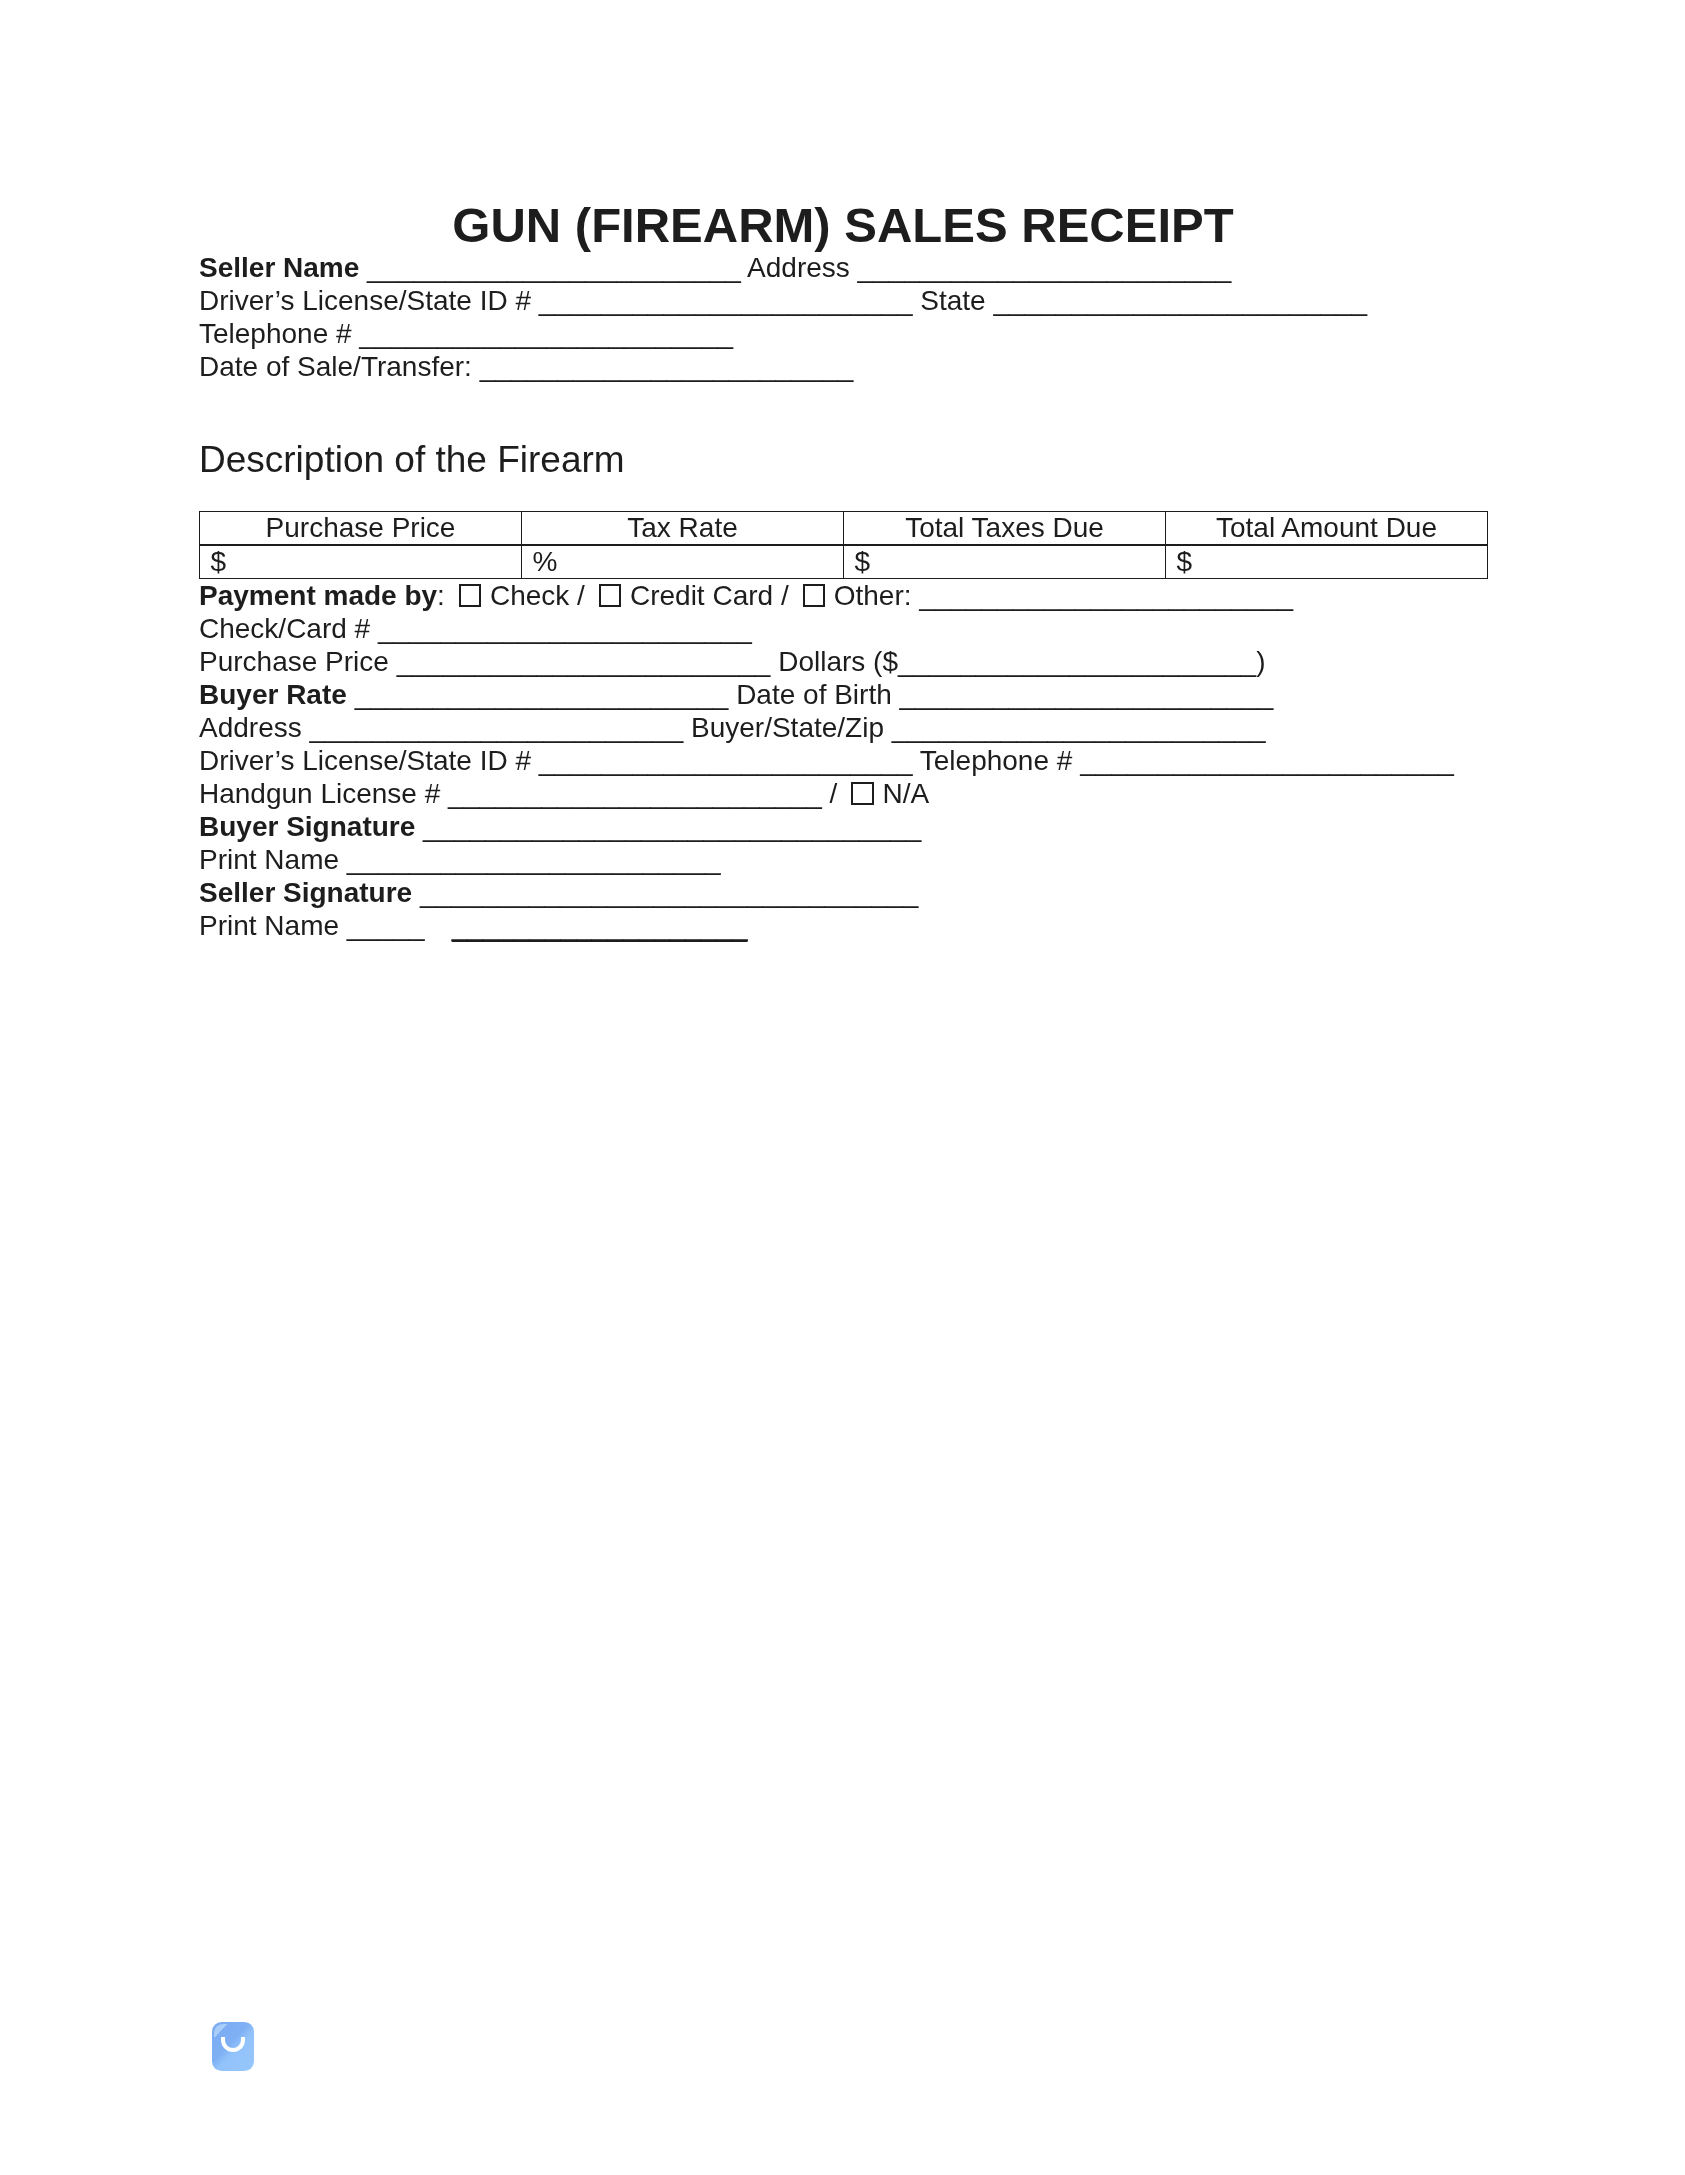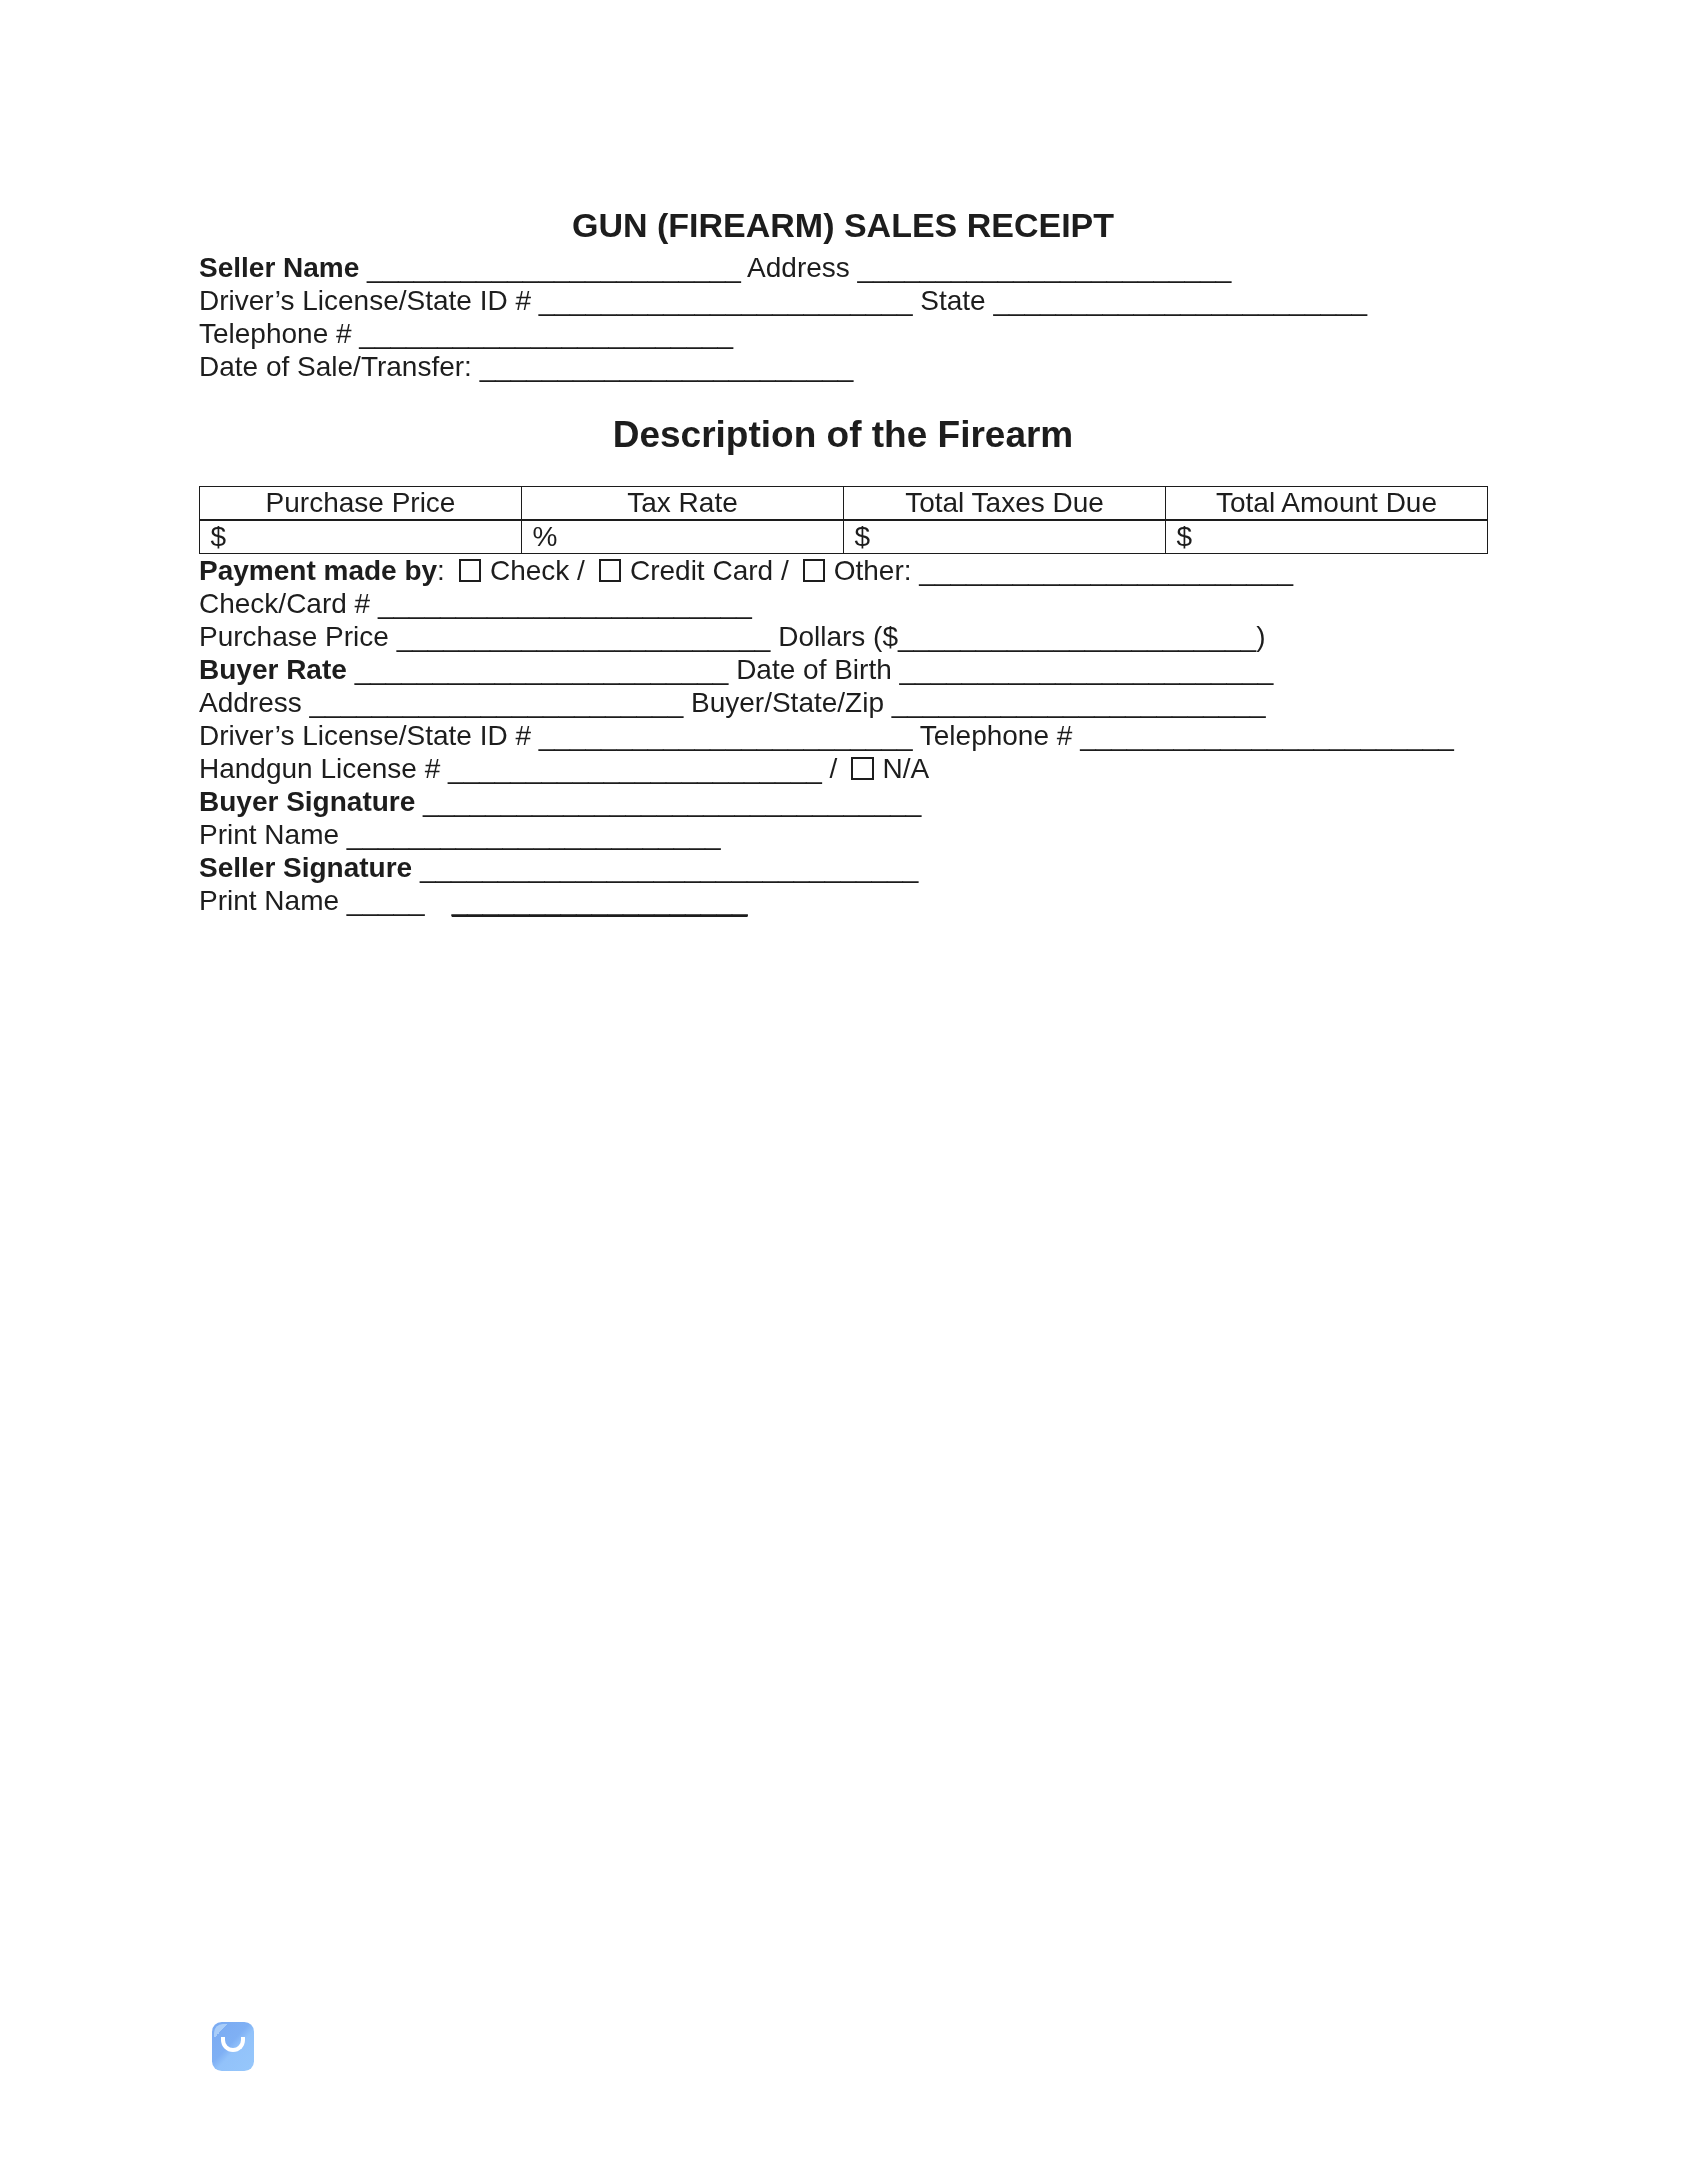--- a/index.html
+++ b/index.html
@@ -6,26 +6,26 @@
   .page{
     position:relative;
     width:1685px;height:2175px;
     background:#ffffff;
     font-family:"Liberation Sans","DejaVu Sans",sans-serif;
     color:#1d1d1d;
     overflow:hidden;
   }
   .content{position:absolute;left:199px;top:0;width:1288px;}
   h1.title{
-    font-size:34px;line-height:51px;font-weight:bold;
+    font-size:49px;line-height:51px;font-weight:bold;
     text-align:center;margin:200px 0 0 0;letter-spacing:0;
   }
   h2.subtitle{
-    font-size:37px;line-height:42px;font-weight:bold;
-    text-align:center;margin:31px 0 0 0;
+    font-size:37px;line-height:42px;font-weight:normal;
+    text-align:left;margin:56px 0 0 0;
   }
   p.line{font-size:28px;line-height:33px;margin:0;}
   .mt-date{margin-top:44px;}
   .mt-seller{margin-top:32px;}
   .mt-make{margin-top:26px;}
   .mt-ppline{margin-top:1.8px;}
   .mt-payment{margin-top:34px;}
   .mt-buyer{margin-top:34px;}
   .mt-buyersig{margin-top:38px;}
   .mt-sellersig{margin-top:32px;}

